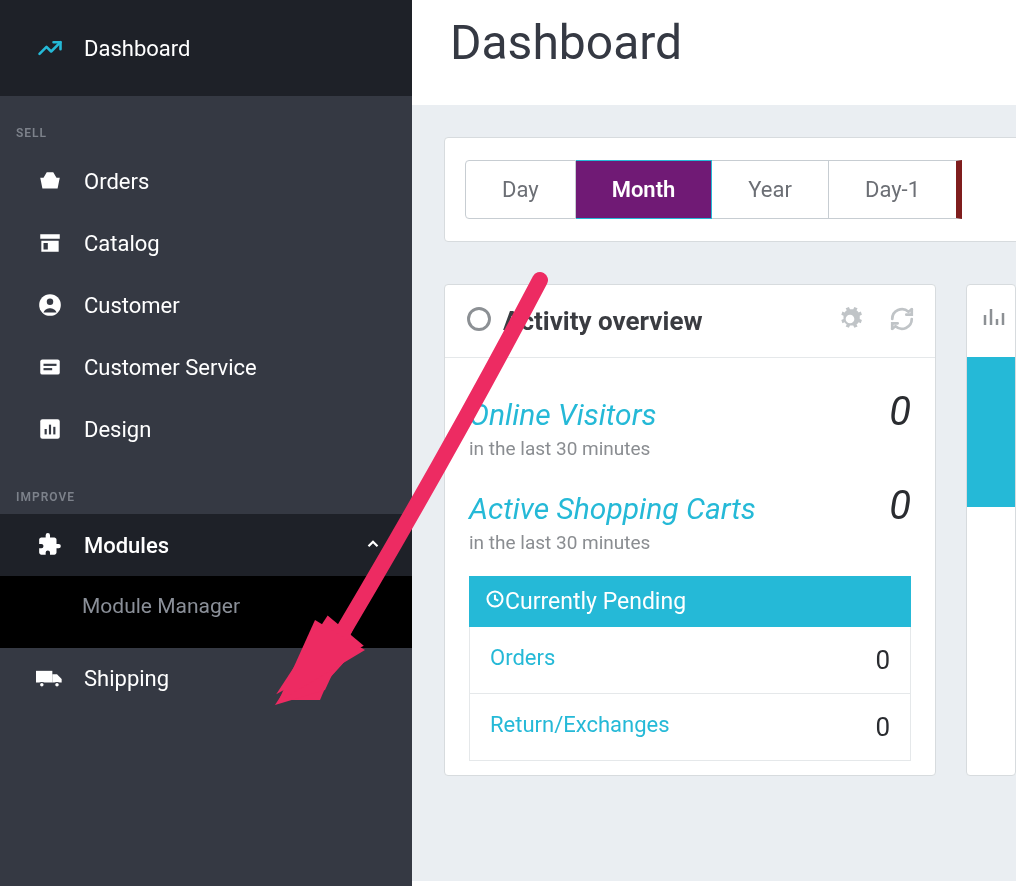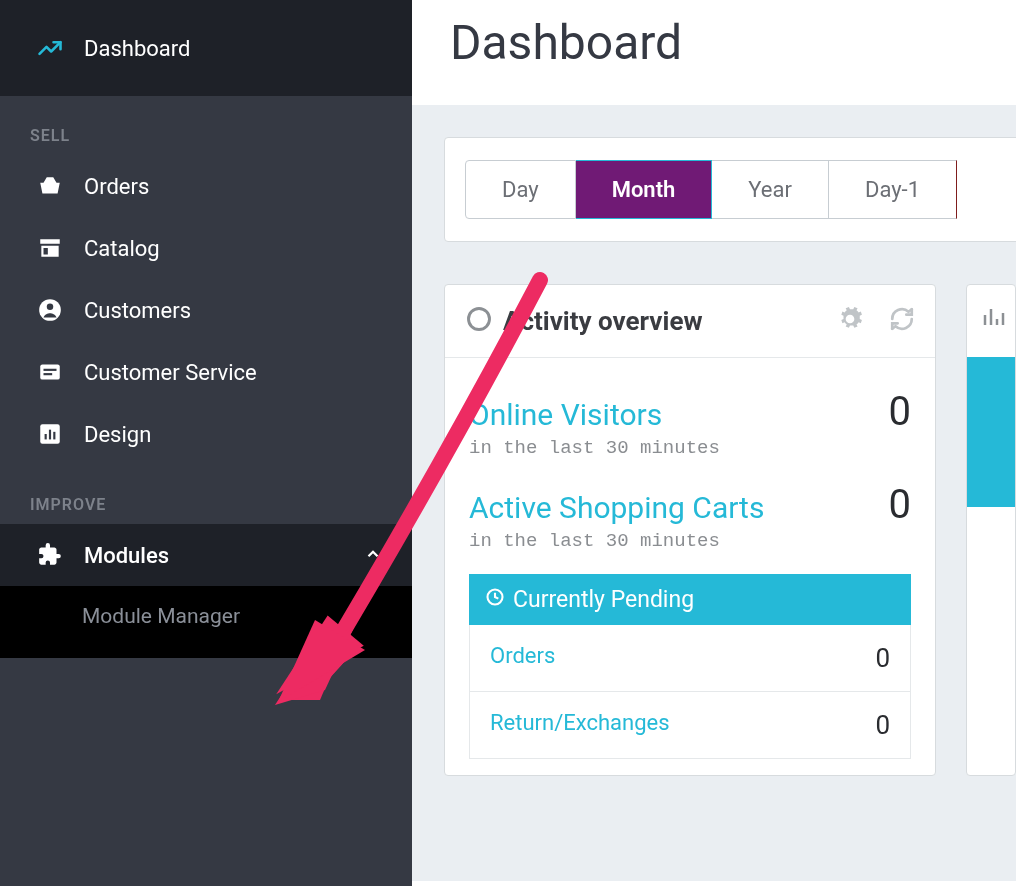--- a/index.html
+++ b/index.html
@@ -37,23 +37,23 @@
 .nav-item .icon {
   width: 40px;
   display: inline-flex;
   align-items: center;
   justify-content: center;
 }
 .nav-item .label {
   margin-left: 14px;
 }
 .group-label {
-  padding: 30px 30px 10px 30px;
+  padding: 30px 30px 10px 16px;
   color: #7d828b;
-  font-size: 16px;
+  font-size: 12px;
   font-weight: 600;
   letter-spacing: 1px;
 }
 .nav-regular { background: #353943; padding: 18px 30px; display:flex; align-items:center; font-size:22px; cursor:pointer;}
 .nav-regular .icon { width:40px; display:inline-flex; align-items:center; justify-content:center;}
 .nav-regular .label { margin-left:14px; color:#fff;}
 .nav-active { background: #1e2128; padding: 18px 30px 18px 30px; display:flex; align-items:center; font-size:22px; cursor:pointer;}
 .nav-active .icon { width:40px; display:inline-flex; align-items:center; justify-content:center;}
 .nav-active .label { margin-left:14px; color:#fff; font-weight:500;}
 .nav-active .chevron { margin-left:auto; color:#fff;}
@@ -95,21 +95,21 @@
 }
 .time-tab {
   border: 1px solid #c7cdd2;
   padding: 16px 36px;
   font-size: 22px;
   color: #6c6f75;
   cursor: pointer;
   background: #fff;
 }
 .time-tab:first-child { border-radius: 4px 0 0 4px; }
-.time-tab:last-child { border-right:1px solid #7f1d1d; }
+.time-tab:last-child { border-right:6px solid #7f1d1d; }
 .time-tab + .time-tab { border-left: none; }
 .time-tab.active {
   background: #701a75;
   color: #fff;
   border-color: #25b9d7;
   font-weight: 600;
 }
 .activity-card {
   margin-top: 42px;
   width: 492px;
@@ -133,44 +133,43 @@
   color: #b3b7bb;
 }
 .activity-body {
   padding: 30px 24px 0 24px;
 }
 .metric-row {
   display: flex;
   align-items: baseline;
   justify-content: space-between;
   margin-bottom: 2px;
+  font-style: italic;
 }
 .metric-label {
   font-size: 30px;
   color: #25b9d7;
   font-weight: 400;
 }
 .metric-value {
   font-size: 40px;
   color: #2a2c30;
 }
 .metric-sub {
   font-size: 19px;
   color: #8a8d91;
   margin-bottom: 22px;
-  font-family: Liberation Mono, monospace;
 }
 .pending-header {
   background: #25b9d7;
   color: #fff;
   padding: 12px 16px;
   font-size: 23px;
   display: flex;
   align-items: center;
-  gap: 8px;
 }
 .pending-list {
   border: 1px solid #e5e8ea;
   border-top: none;
 }
 .pending-row {
   display: flex;
   justify-content: space-between;
   padding: 18px 20px;
   font-size: 22px;
@@ -226,21 +225,21 @@
   </div>
 
   <div class="nav-regular">
     <span class="icon">
       <svg width="26" height="26" viewBox="0 0 24 24" fill="#fff">
           <circle cx="12" cy="12" r="10"></circle>
           <circle cx="12" cy="9" r="3" fill="#353943"></circle>
           <path d="M6 19c1-3 4-4 6-4s5 1 6 4" fill="#353943"></path>
         </svg>
     </span>
-    <span class="label">Customers</span>
+    <span class="label">Customer</span>
   </div>
 
   <div class="nav-regular">
     <span class="icon">
       <svg width="26" height="26" viewBox="0 0 24 24" fill="#fff">
           <rect x="3" y="5" width="18" height="14" rx="2"></rect>
           <rect x="6" y="9" width="12" height="2" fill="#353943"></rect>
           <rect x="6" y="13" width="8" height="2" fill="#353943"></rect>
         </svg>
     </span>
@@ -271,20 +270,31 @@
     <span class="chevron">
       <svg width="18" height="18" viewBox="0 0 24 24" fill="none" stroke="#fff" stroke-width="3">
           <polyline points="6 15 12 9 18 15"></polyline>
         </svg>
     </span>
   </div>
 
   <div class="nav-subitem">Module Manager</div>
 
 
+  <div class="nav-regular">
+    <span class="icon">
+      <svg width="28" height="22" viewBox="0 0 24 18" fill="#fff">
+          <rect x="0" y="2" width="14" height="10"></rect>
+          <path d="M14 5h4l4 4v3h-8z"></path>
+          <circle cx="5" cy="14" r="2" fill="#fff" stroke="#353943" stroke-width="1"></circle>
+          <circle cx="18" cy="14" r="2" fill="#fff" stroke="#353943" stroke-width="1"></circle>
+        </svg>
+    </span>
+    <span class="label">Shipping</span>
+  </div>
 
 </div>
 
 <div class="main">
   <h1 class="page-title">Dashboard</h1>
 
   <div class="content-bg">
 
     <div class="card" style="width:628px;">
       <div class="time-tabs">

